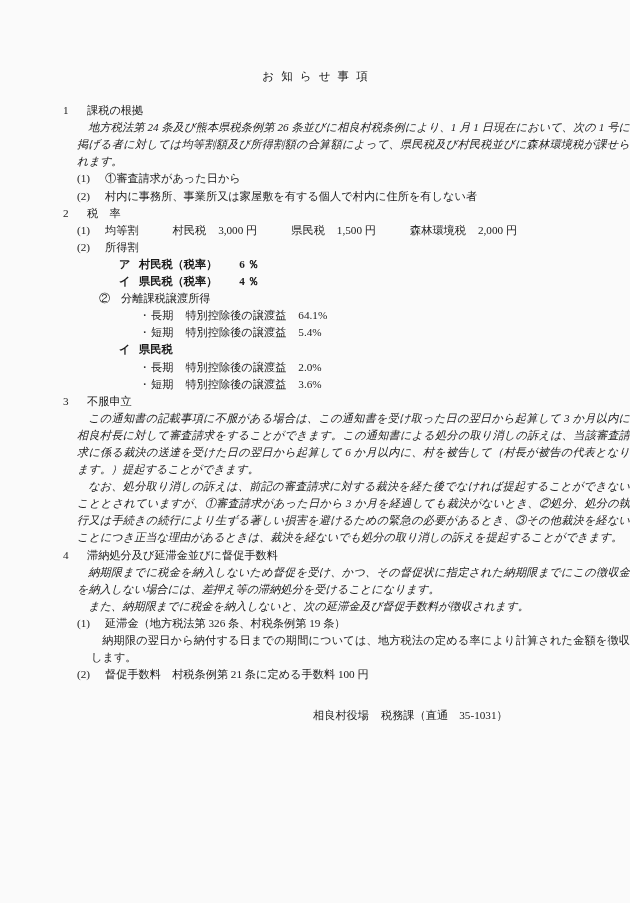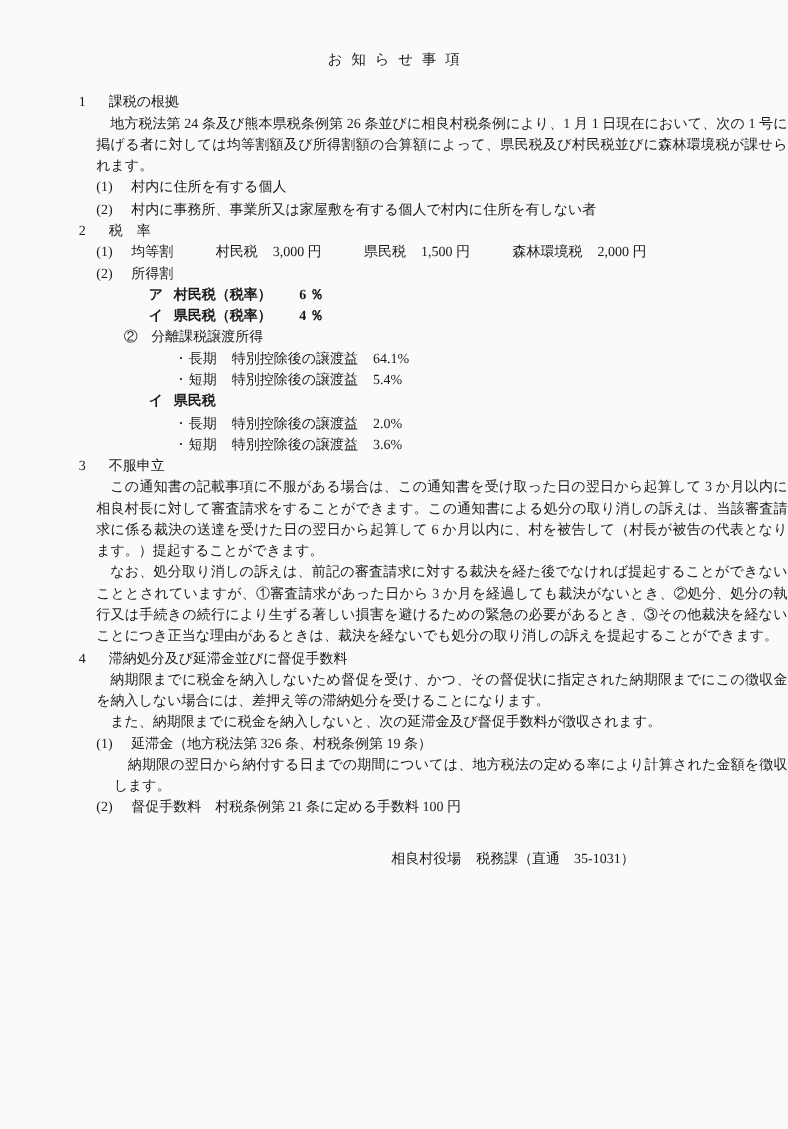--- a/index.html
+++ b/index.html
@@ -13,20 +13,21 @@
     font-family: "Liberation Serif", "DejaVu Serif", serif;
     color: #1a1a1a;
     -webkit-font-smoothing: antialiased;
   }
   .page {
     position: relative;
     width: 630px;
     height: 799px;
     box-sizing: border-box;
     padding: 0;
+    margin-top: 28px;
   }
   .doc-title {
     text-align: center;
     font-size: 11.5px;
     letter-spacing: 0.62em;
     text-indent: 0.62em;
     margin: 0;
     padding-top: 40px;
     line-height: 1.4;
     font-weight: normal;
@@ -44,21 +45,21 @@
     margin: 0;
   }
   .para {
     text-align: justify;
     text-justify: inter-ideograph;
     margin: 0;
     text-indent: 1em;
   }
   
   .lv-sec   { padding-left: 0px; }
-  .lv-para  { padding-left: 14px; }
+  .lv-para  { padding-left: 14px; font-style: italic; }
   .lv-paren { padding-left: 14px; }
   .lv-circle{ padding-left: 36px; }
   .lv-kata  { padding-left: 56px; font-weight: bold; }
   .lv-bullet{ padding-left: 76px; }
   .lv-subpara { padding-left: 28px; }
 
   .num {
     display: inline-block;
     min-width: 24px;
   }
@@ -94,21 +95,21 @@
 <body>
 
 <div class="page">
 
   <h1 class="doc-title">お知らせ事項</h1>
 
   <div class="body-block">
 
     <div class="row lv-sec"><span class="num">1</span><span>課税の根拠</span></div>
     <p class="para lv-para">地方税法第 24 条及び熊本県税条例第 26 条並びに相良村税条例により、1 月 1 日現在において、次の 1 号に掲げる者に対しては均等割額及び所得割額の合算額によって、県民税及び村民税並びに森林環境税が課せられます。</p>
-    <div class="row lv-paren"><span class="num-paren">(1)</span><span>村内に住所を有する個人</span></div>
+    <div class="row lv-paren"><span class="num-paren">(1)</span><span>①審査請求があった日から</span></div>
     <div class="row lv-paren"><span class="num-paren">(2)</span><span>村内に事務所、事業所又は家屋敷を有する個人で村内に住所を有しない者</span></div>
 
     <div class="row lv-sec"><span class="num">2</span><span>税　率</span></div>
 
     <div class="row lv-paren"><span class="num-paren">(1)</span><span>均等割</span><span class="gap-lg"></span><span>村民税</span><span class="gap-sm"></span><span>3,000 円</span><span class="gap-lg"></span><span>県民税</span><span class="gap-sm"></span><span>1,500 円</span><span class="gap-lg"></span><span>森林環境税</span><span class="gap-sm"></span><span>2,000 円</span></div>
 
     <div class="row lv-paren"><span class="num-paren">(2)</span><span>所得割</span></div>
 
     <div class="row lv-kata"><span class="num-kata">ア</span><span>村民税（税率）</span><span class="gap-md"></span><span>6 ％</span></div>
     <div class="row lv-kata"><span class="num-kata">イ</span><span>県民税（税率）</span><span class="gap-md"></span><span>4 ％</span></div>

